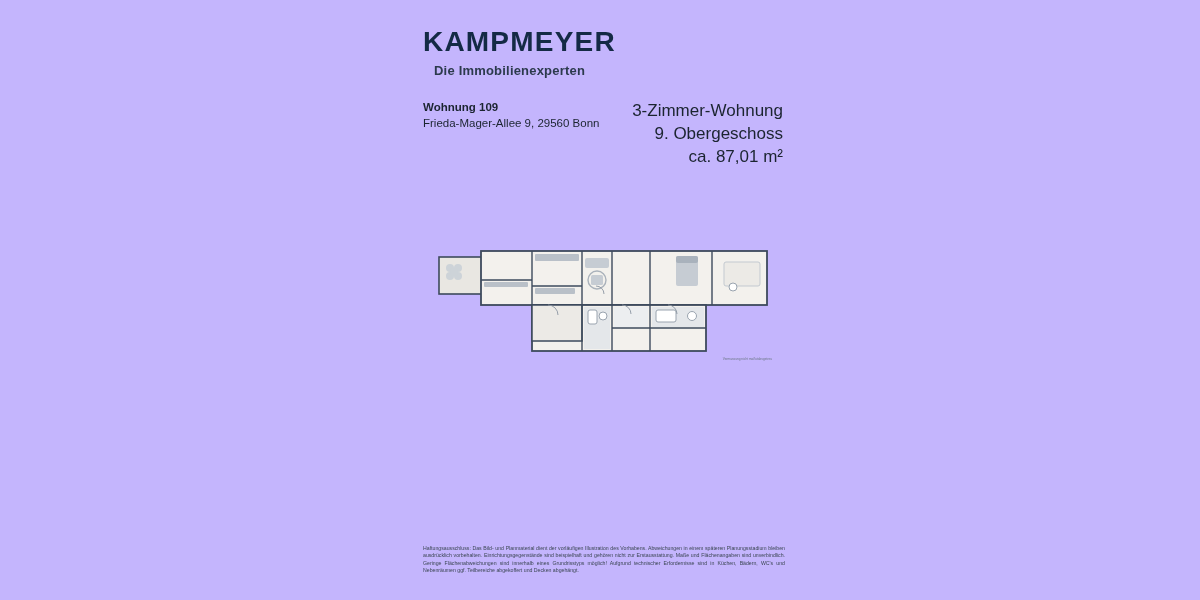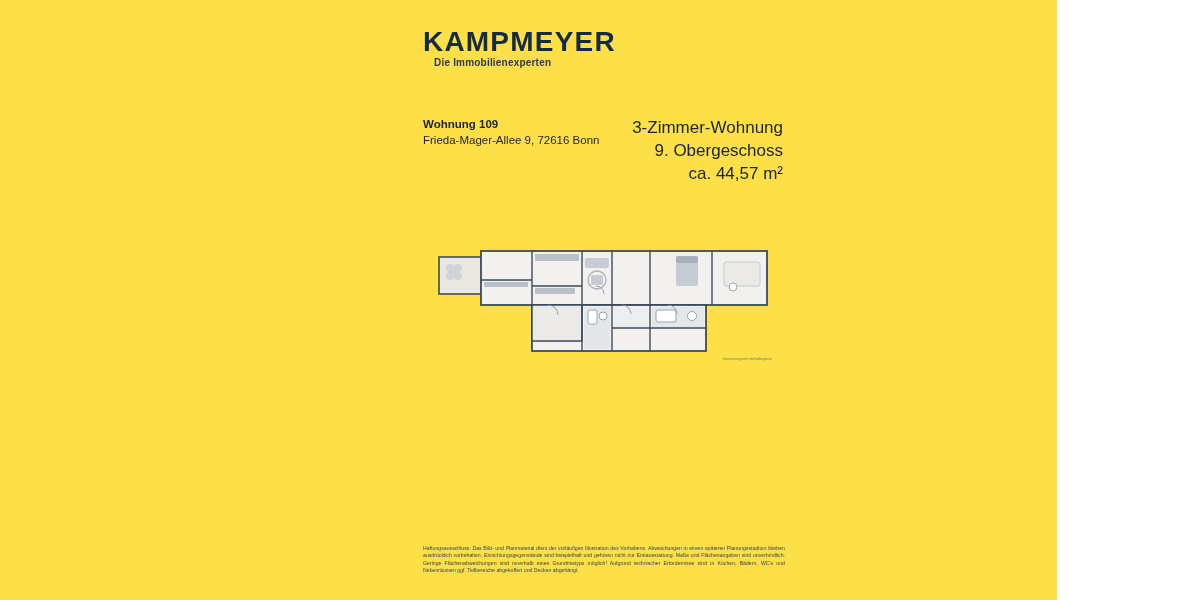--- a/index.html
+++ b/index.html
@@ -11,60 +11,59 @@
     width: 1200px;
     height: 600px;
     font-family: "Liberation Sans", sans-serif;
     color: #1b2430;
     position: relative;
     overflow: hidden;
   }
   .page {
     position: absolute;
     left: 0; top: 0;
-    width: 1057px;
+    width: 1200px;
     height: 600px;
-    background: #fde047;
+    background: #c4b5fd;
   }
 
   
   .logo-block {
     position: absolute;
     left: 423px;
     top: 28px;
     width: 260px;
   }
   .logo-word {
     font-family: "Liberation Sans", sans-serif;
     font-weight: bold;
     font-size: 28px;
     letter-spacing: 1.2px;
     color: #142a45;
     line-height: 1;
     white-space: nowrap;
   }
   .logo-sub {
-    margin-top: 1px;
-    font-size: 10px;
+    margin-top: 7px;
+    font-size: 13px;
     font-weight: bold;
     letter-spacing: 0.2px;
     color: #2c3a4d;
     white-space: nowrap;
     padding-left: 11px;
   }
 
   
   .info-row {
     position: absolute;
     left: 423px;
     top: 100px;
     width: 360px;
     display: flex;
     justify-content: space-between;
-    margin-top: 17px;
   }
   .info-left {
     text-align: left;
   }
   .info-right {
     text-align: right;
   }
   .unit-title {
     font-size: 11.5px;
     font-weight: bold;
@@ -113,26 +112,26 @@
 <div class="page">
 
   <div class="logo-block">
     <div class="logo-word">KAMPMEYER</div>
     <div class="logo-sub">Die Immobilienexperten</div>
   </div>
 
   <div class="info-row">
     <div class="info-left">
       <div class="unit-title">Wohnung 109</div>
-      <div class="unit-address">Frieda-Mager-Allee 9, 72616 Bonn</div>
+      <div class="unit-address">Frieda-Mager-Allee 9, 29560 Bonn</div>
     </div>
     <div class="info-right">
       <div class="spec-line">3-Zimmer-Wohnung</div>
       <div class="spec-line">9. Obergeschoss</div>
-      <div class="spec-line">ca. 44,57 m²</div>
+      <div class="spec-line">ca. 87,01 m²</div>
     </div>
   </div>
 
   <div class="floorplan">
     <svg class="fp-svg" width="340" height="118" viewBox="0 0 340 118" xmlns="http://www.w3.org/2000/svg">
       <g>
 
         <rect x="3" y="11" width="46" height="37" fill="#e9e7e2" stroke="#3d4a5c" stroke-width="1.6"></rect>
         <g fill="#cdd3d8">
           <circle cx="14" cy="22" r="4"></circle>

